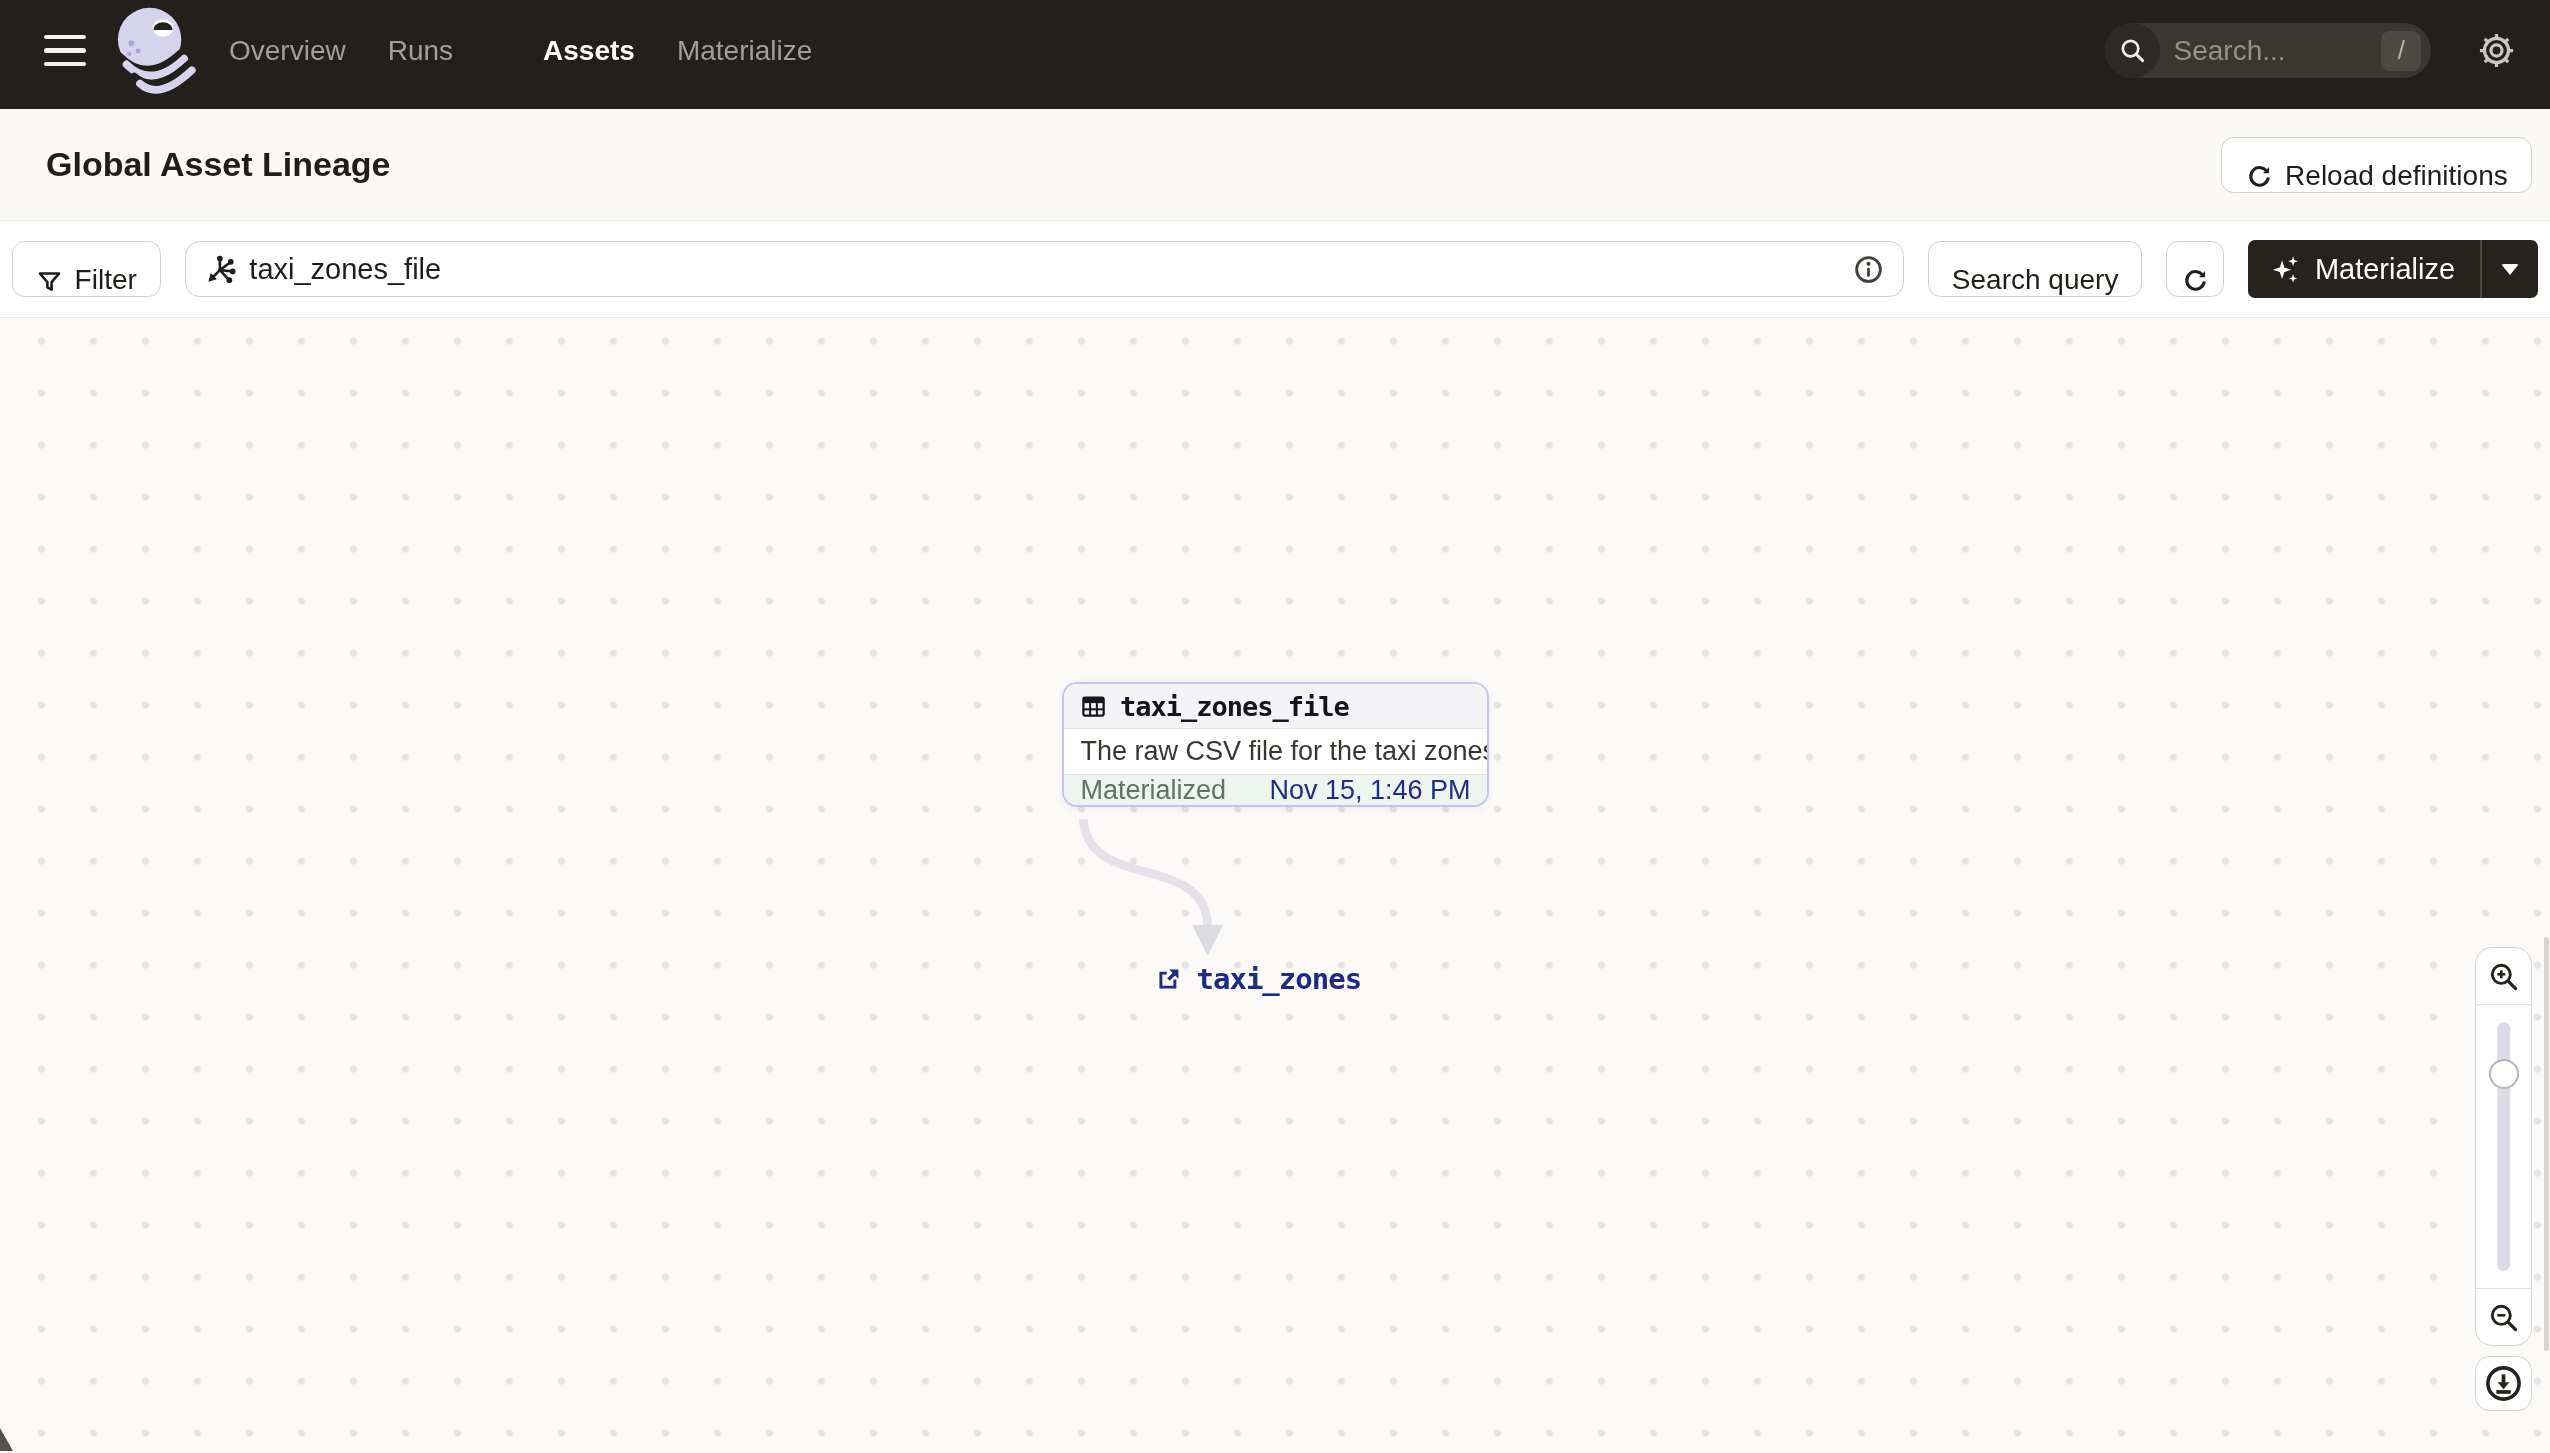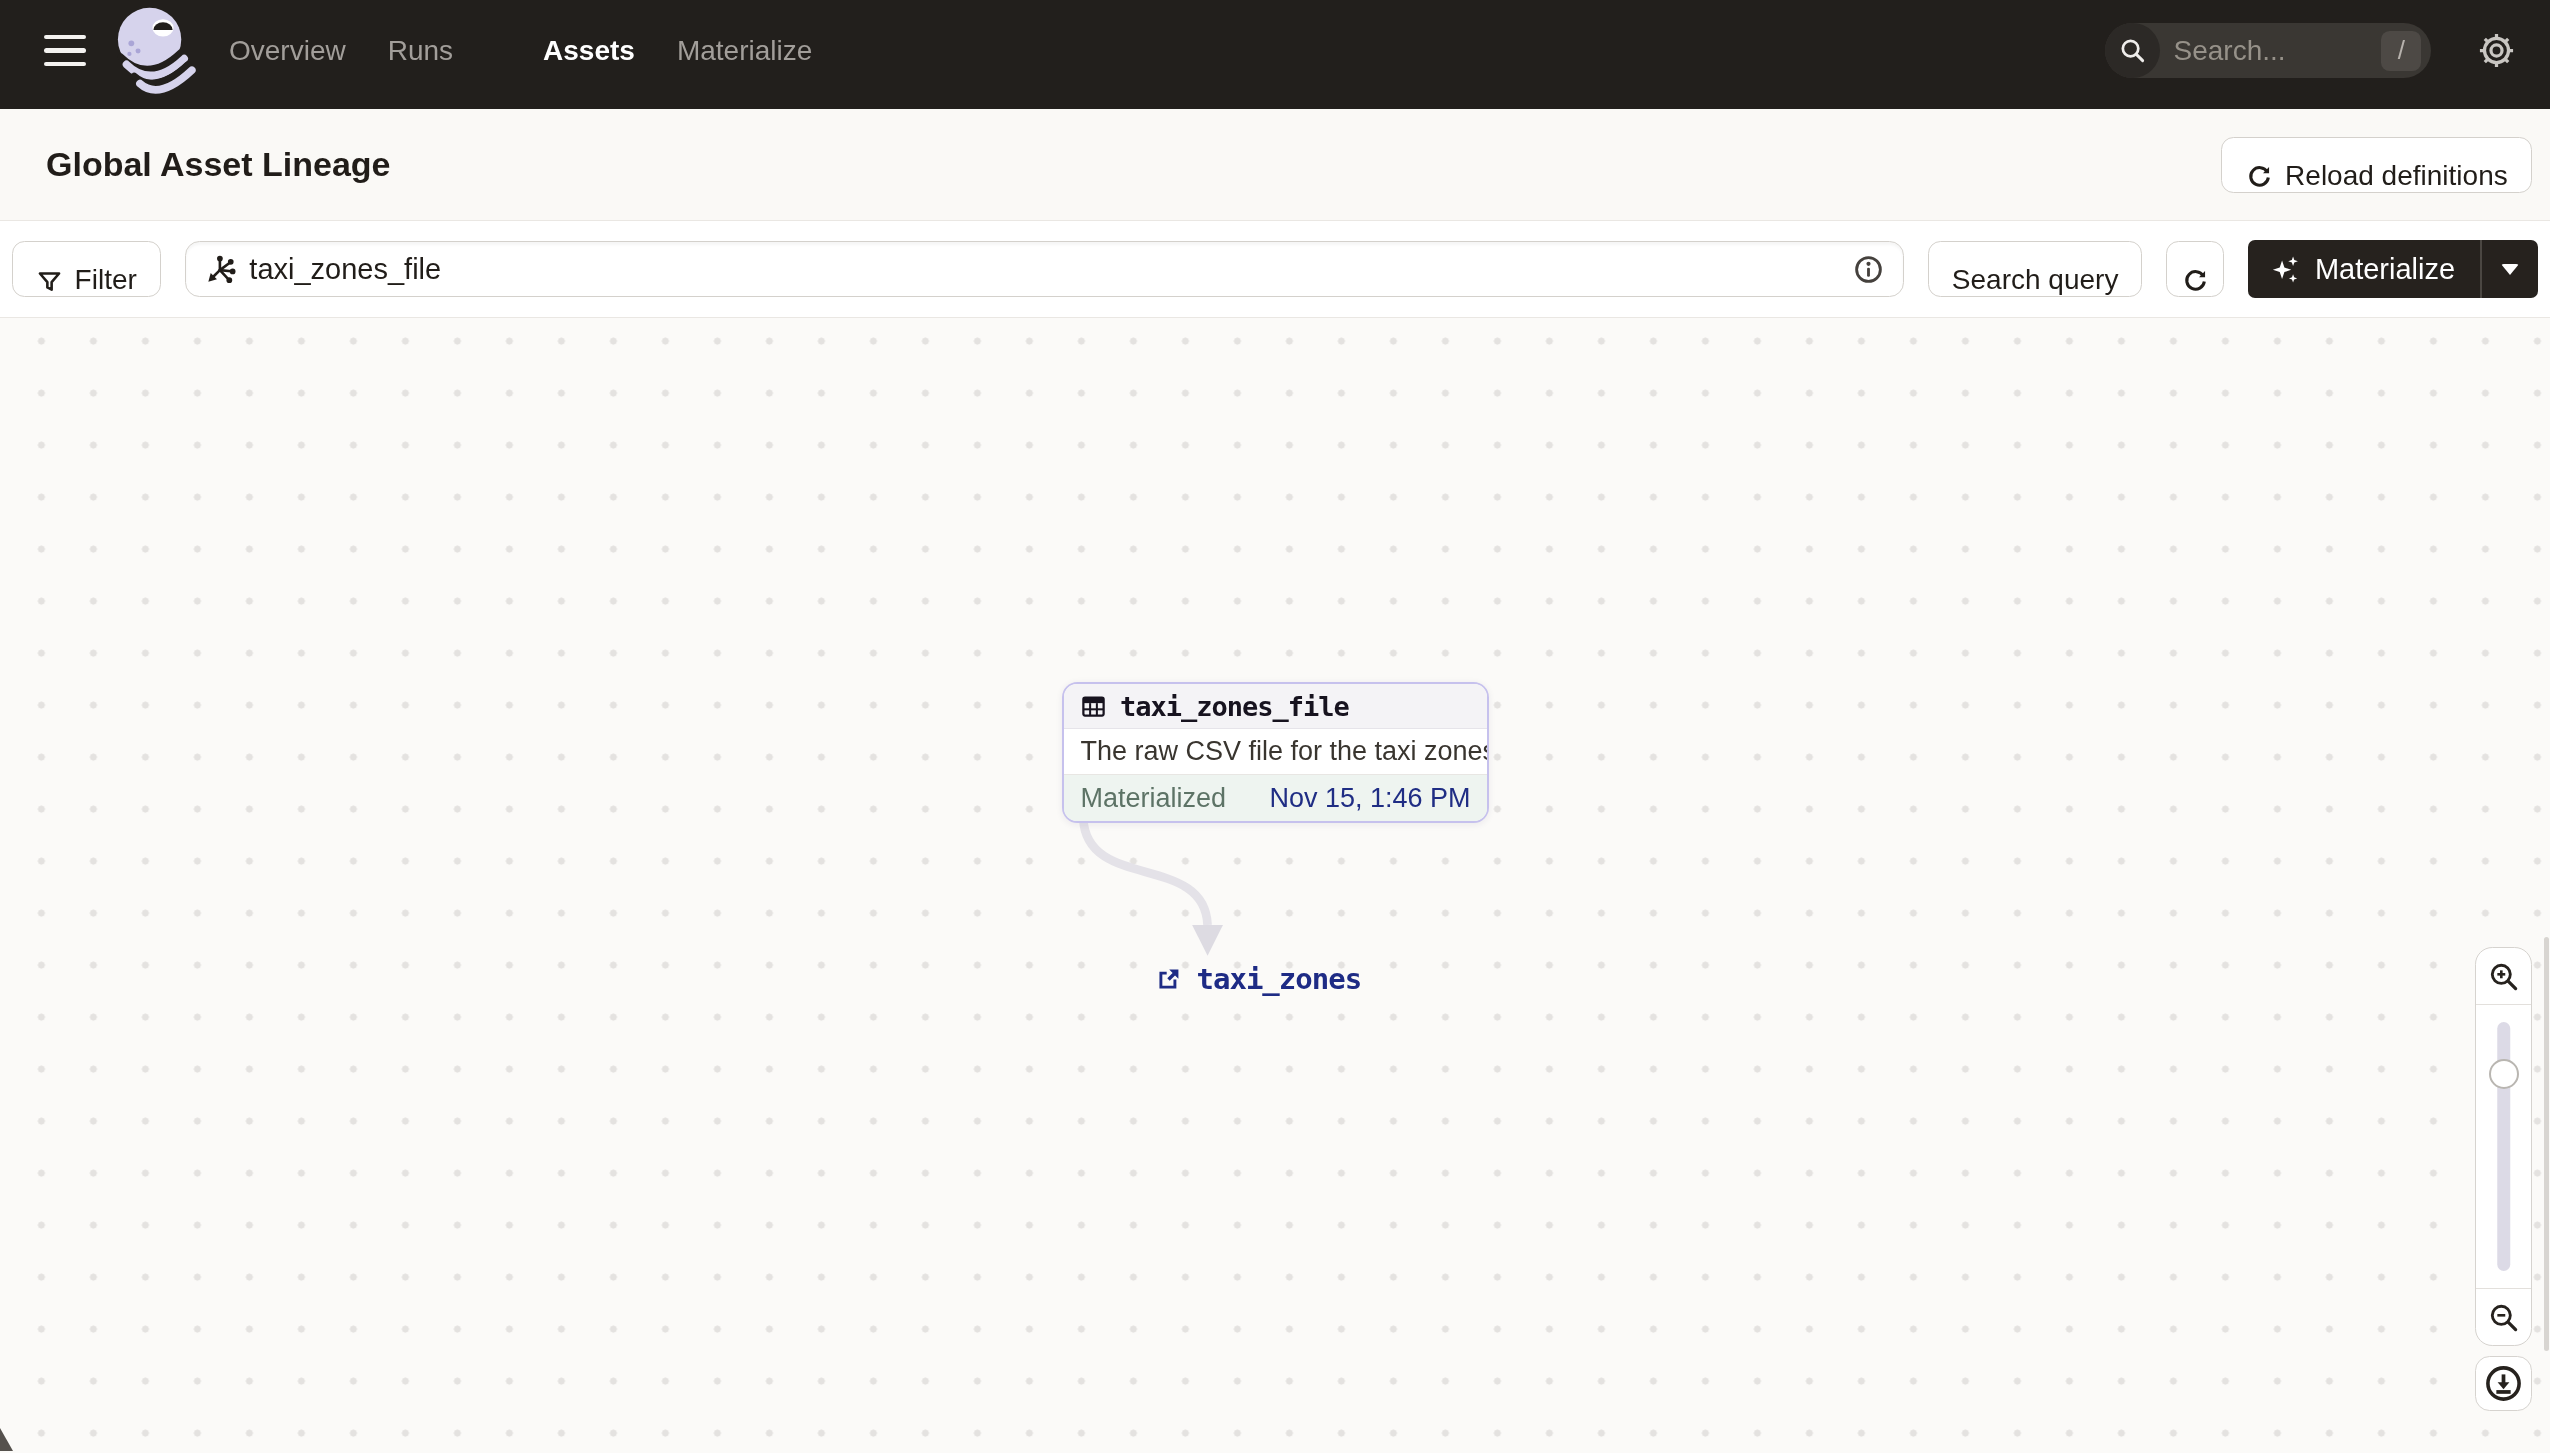--- a/index.html
+++ b/index.html
@@ -110,21 +110,21 @@
   .node-name {
     font-family:"DejaVu Sans Mono", monospace; font-weight:700;
     font-size:27px; color:#17131f; letter-spacing:-1px;
   }
   .node-body {
     height:46px; display:flex; align-items:center; padding:0 16.4px;
     font-size:27px; color:#39352f; border-bottom:1px solid #e8e6e3;
     white-space:nowrap; overflow:hidden;
   }
   .node-footer {
-    height:46px; background:#eef4f0; border-radius:0 0 12.5px 12.5px;
+    height:30px; background:#eef4f0; border-radius:0 0 12.5px 12.5px;
     display:flex; align-items:center; justify-content:space-between; padding:0 16.4px;
     font-size:27px;
   }
   .node-status { color:#5d7366; }
   .node-time { color:#1f2d84; }
 
   .downstream-label {
     position:absolute; left:1154px; top:644px;
     display:flex; align-items:center; gap:13.5px; cursor:pointer;
   }

